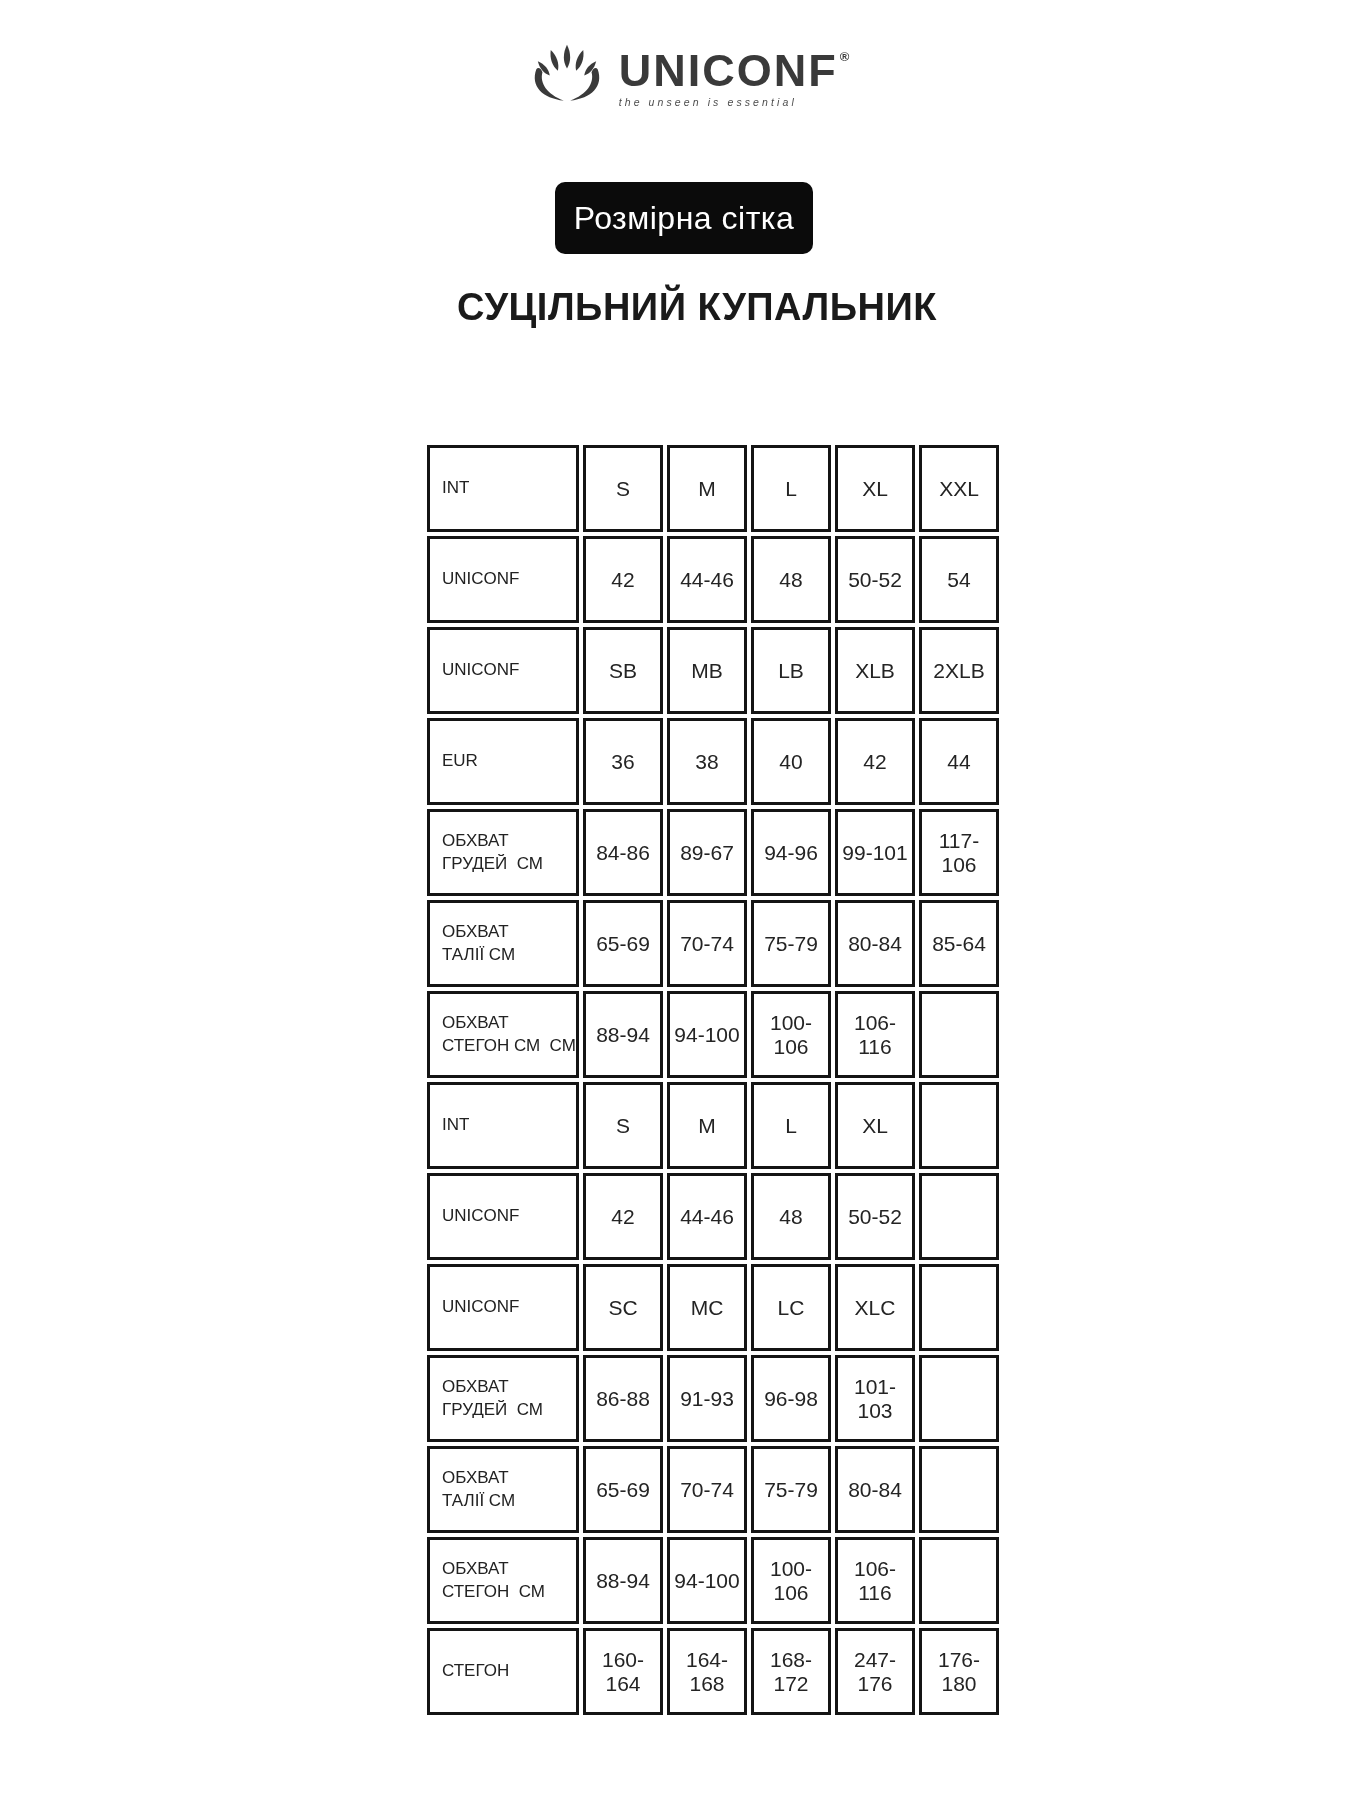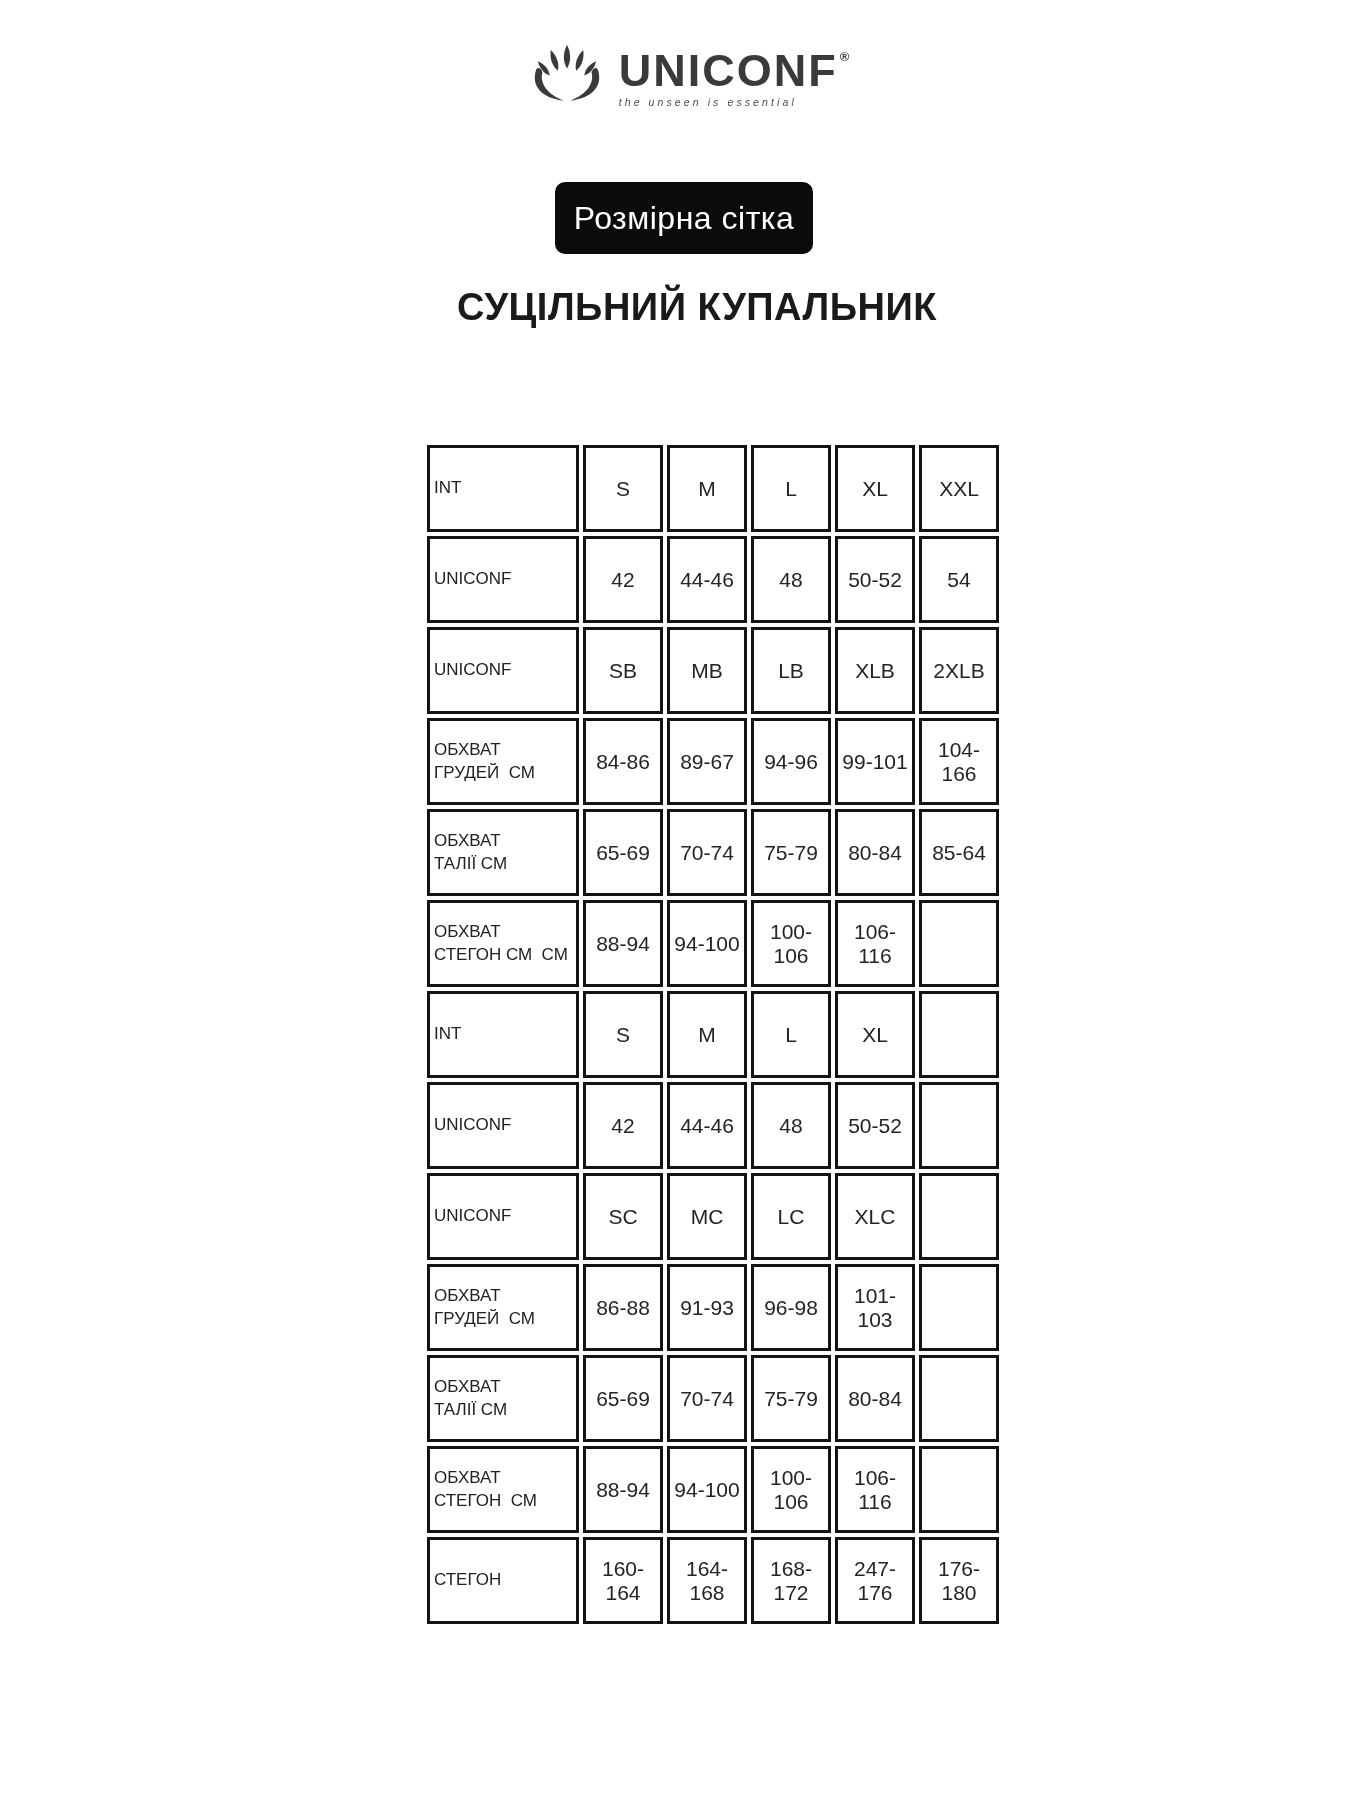--- a/index.html
+++ b/index.html
@@ -57,21 +57,21 @@
   }
   col.c-label{width:152px;}
   col.c-size{width:80px;}
   td{
     border:3px solid var(--table-border);
     background:#ffffff;
     height:81px;
     vertical-align:middle;
   }
   td.label-cell{
-    text-align:left;padding-left:4px;font-size:17px;line-height:1.35;
+    text-align:left;padding-left:12px;font-size:17px;line-height:1.35;
     white-space:pre-wrap;color:#222222;
   }
   td.value-cell{
     text-align:center;font-size:21px;color:#242424;
   }
 </style>
 </head>
 <body>
 
 <div class="page">
@@ -134,27 +134,35 @@
           </tr>
           <tr>
             <td class="label-cell">UNICONF</td>
             <td class="value-cell">SB</td>
             <td class="value-cell">MB</td>
             <td class="value-cell">LB</td>
             <td class="value-cell">XLB</td>
             <td class="value-cell">2XLB</td>
           </tr>
           <tr>
+            <td class="label-cell">EUR</td>
+            <td class="value-cell">36</td>
+            <td class="value-cell">38</td>
+            <td class="value-cell">40</td>
+            <td class="value-cell">42</td>
+            <td class="value-cell">44</td>
+          </tr>
+          <tr>
             <td class="label-cell">ОБХВАТ
 ГРУДЕЙ  СМ</td>
             <td class="value-cell">84-86</td>
             <td class="value-cell">89-67</td>
             <td class="value-cell">94-96</td>
             <td class="value-cell">99-101</td>
-            <td class="value-cell">104-166</td>
+            <td class="value-cell">117-106</td>
           </tr>
           <tr>
             <td class="label-cell">ОБХВАТ
 ТАЛІЇ СМ</td>
             <td class="value-cell">65-69</td>
             <td class="value-cell">70-74</td>
             <td class="value-cell">75-79</td>
             <td class="value-cell">80-84</td>
             <td class="value-cell">85-64</td>
           </tr>

